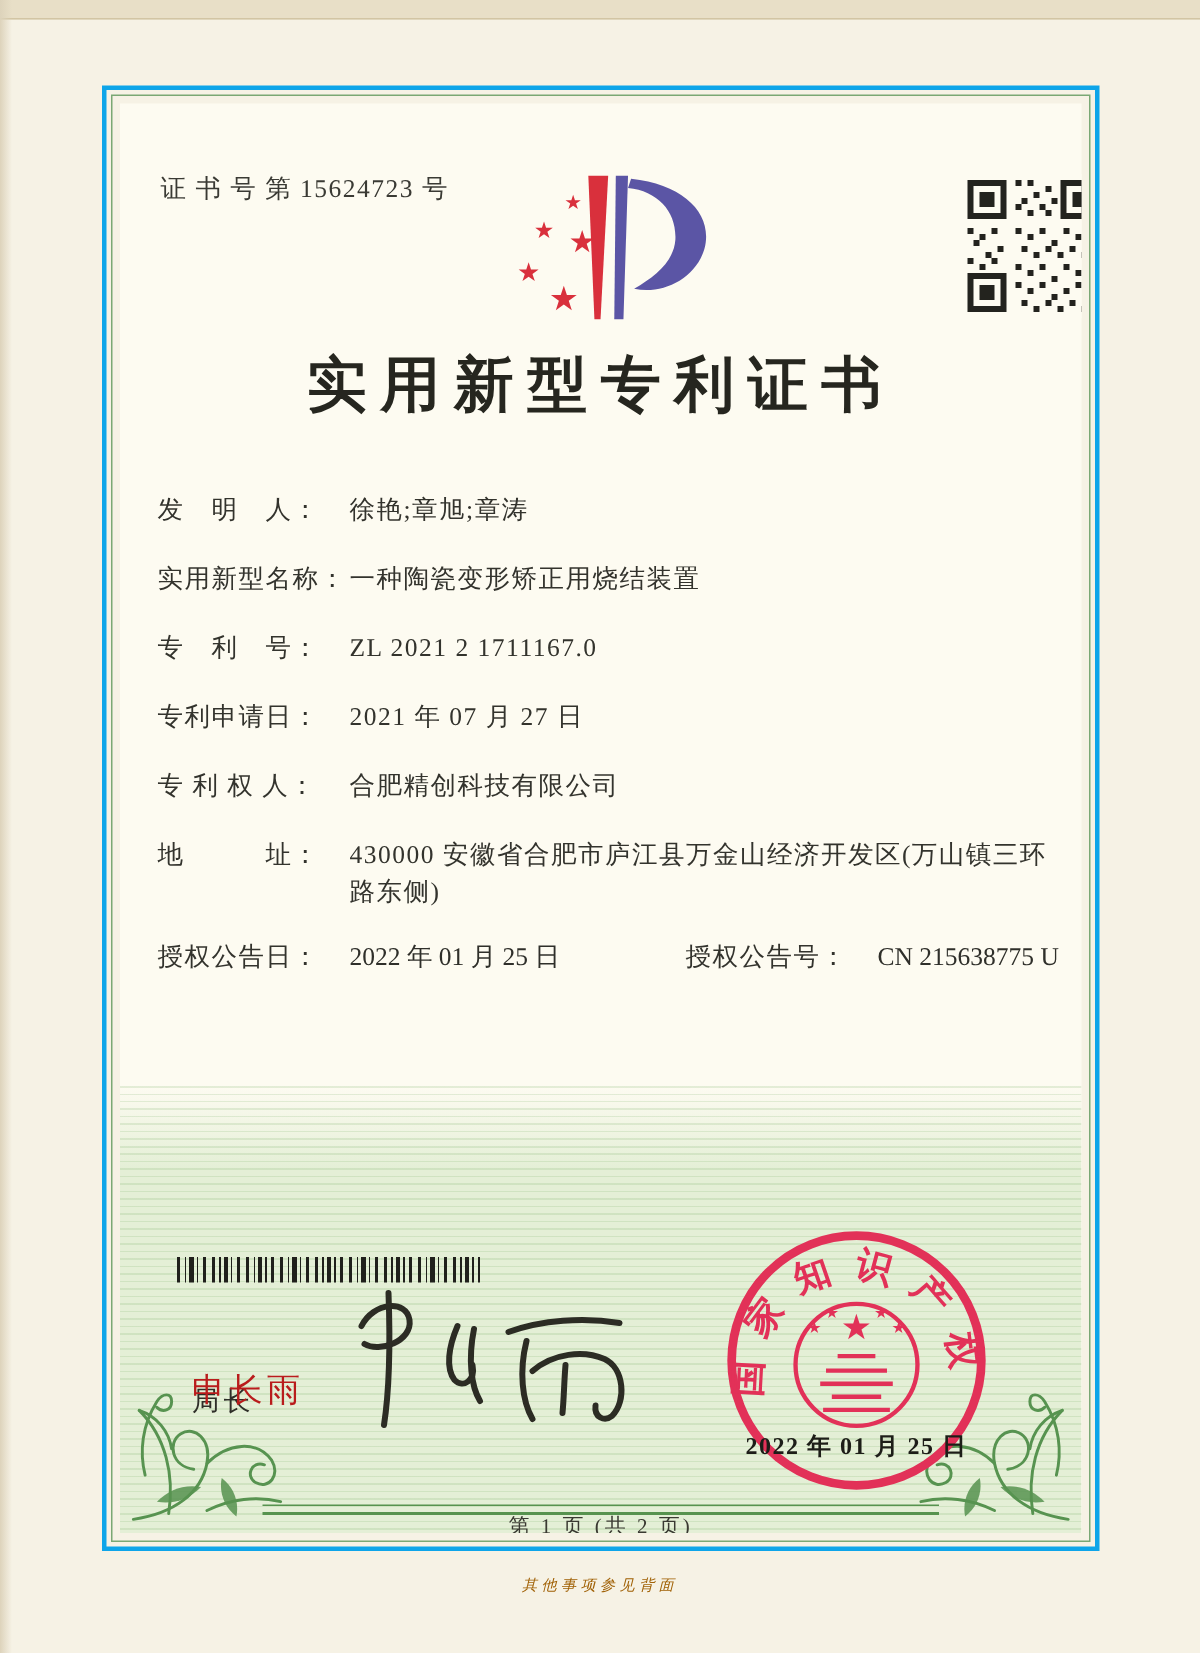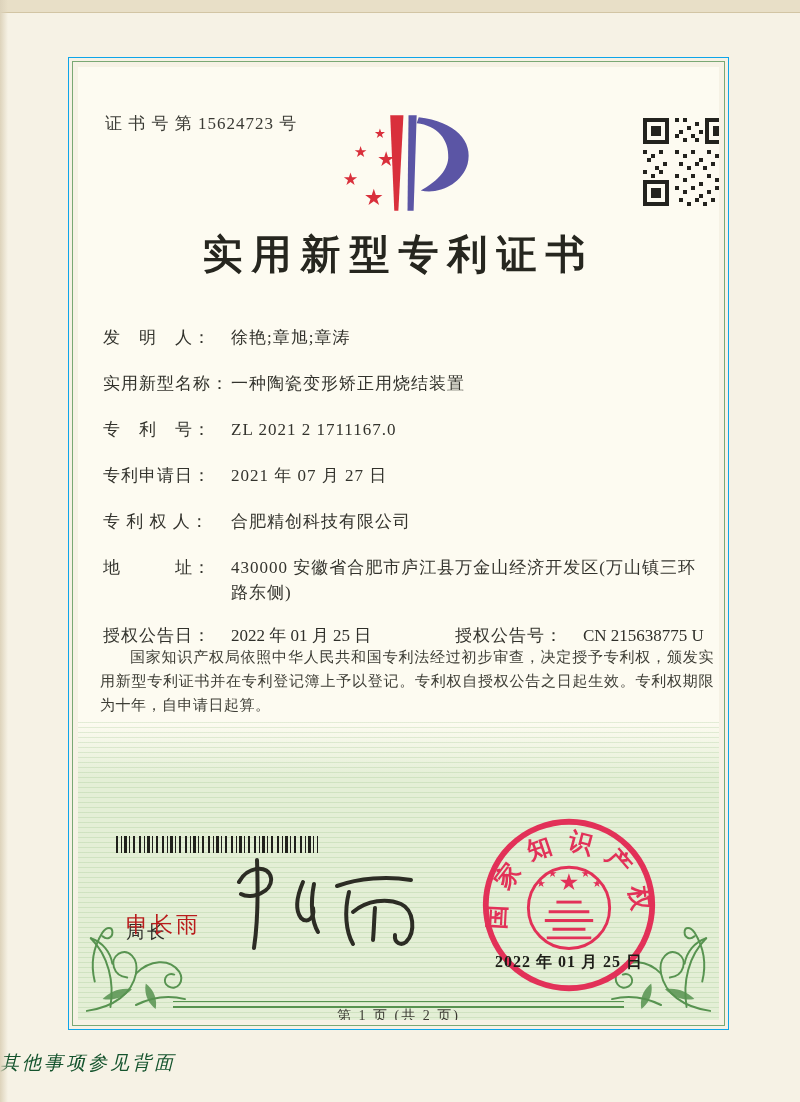--- a/index.html
+++ b/index.html
@@ -5,21 +5,21 @@
   html,body{margin:0;padding:0;background:#efeadb;}
   .page{position:relative;width:800px;height:1102px;background:#f6f2e5;overflow:hidden;
         font-family:"Liberation Serif","DejaVu Serif",serif;color:#2f2f2a;}
   .page::before{content:"";position:absolute;left:0;top:0;right:0;height:12px;
         background:#e8dfc7;border-bottom:1px solid #d2c5a4;}
   .page::after{content:"";position:absolute;left:0;top:0;bottom:0;width:8px;
         background:linear-gradient(90deg,#ddd3bb,rgba(221,211,187,0));}
 
   
   .frame{position:absolute;left:68px;top:57px;width:659px;height:971px;
-         border:1px solid #0ea5e9;}
+         border:3px solid #0ea5e9;}
   .frame-inner{position:absolute;inset:3px;border:1px solid #7aa874;}
   .content{position:absolute;inset:5px;overflow:hidden;background:#fdfbf1;}
 
   
   .band{position:absolute;left:0;right:0;top:655px;bottom:0;
         background:
           repeating-linear-gradient(180deg, rgba(126,178,108,0.20) 0 1px, rgba(126,178,108,0) 1px 5px),
           linear-gradient(180deg, rgba(228,239,214,0) 0, #e4efd6 55px);}
   .band-line{position:absolute;left:95px;right:95px;bottom:12px;height:4px;
         border-top:1px solid #57934f;border-bottom:2px solid #57934f;}
@@ -59,22 +59,22 @@
        #20201c 17px 19px, transparent 19px 23px);}
   .sign-title{position:absolute;left:48px;top:853px;font-size:18px;letter-spacing:3px;color:#2e2e28;}
   .sign-name{position:absolute;left:48px;top:843px;font-size:22px;letter-spacing:3px;color:#b91c1c;}
   .signature{position:absolute;left:139px;top:785px;width:212px;height:100px;}
   .seal{position:absolute;left:401px;top:748px;width:180px;height:180px;}
   .seal-date{position:absolute;left:402px;top:885px;width:178px;text-align:center;
              font-size:16px;font-weight:bold;letter-spacing:1px;color:#1d1d18;}
   .page-no{position:absolute;left:0;right:0;top:940px;text-align:center;font-size:14px;
            letter-spacing:2px;color:#3a3a32;}
 
-  .back-note{position:absolute;left:0;right:0;top:1050px;font-size:19px;
-             font-style:italic;letter-spacing:3px;color:#14532d;}
+  .back-note{position:absolute;left:0;right:0;top:1050px;text-align:center;font-size:10px;
+             font-style:italic;letter-spacing:3px;color:#a16207;}
 </style>
 </head>
 <body>
 
 <div class="page">
   <div class="frame">
     <div class="frame-inner">
       <div class="content">
 
         <div class="band"></div>
@@ -185,21 +185,20 @@
               <span>2022 年 01 月 25 日</span>
             </span>
             <span class="pair">
               <span class="flabel">授权公告号：</span>
               <span>CN 215638775 U</span>
             </span>
           </div>
         </div>
 
         <div class="paras">
-          <p>国家知识产权局依照中华人民共和国专利法经过初步审查，决定授予专利权，颁发实用新型专利证书并在专利登记簿上予以登记。专利权自授权公告之日起生效。专利权期限为十年，自申请日起算。</p>
         </div>
 
         <div class="barcode"></div>
         <div class="sign-title">局长</div>
         <div class="sign-name">申长雨</div>
 
         <svg class="signature" viewBox="0 0 212 100">
           <g stroke="#2c2c24" stroke-width="4" fill="none" stroke-linecap="round" stroke-linejoin="round">
             <path d="M22 30 C 30 14 52 12 54 26 C 56 40 34 48 24 42"></path>
             <path d="M40 8 C 41 35 41 70 37 96"></path>

